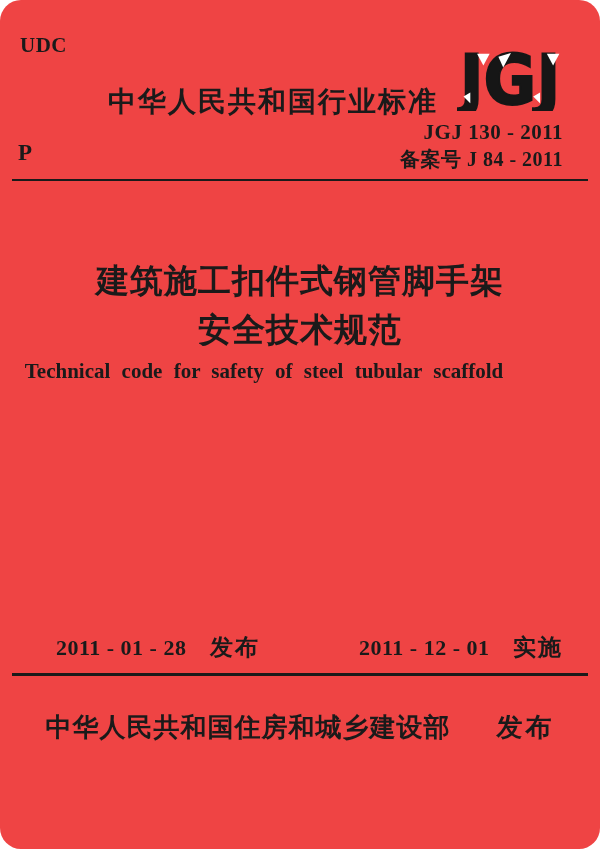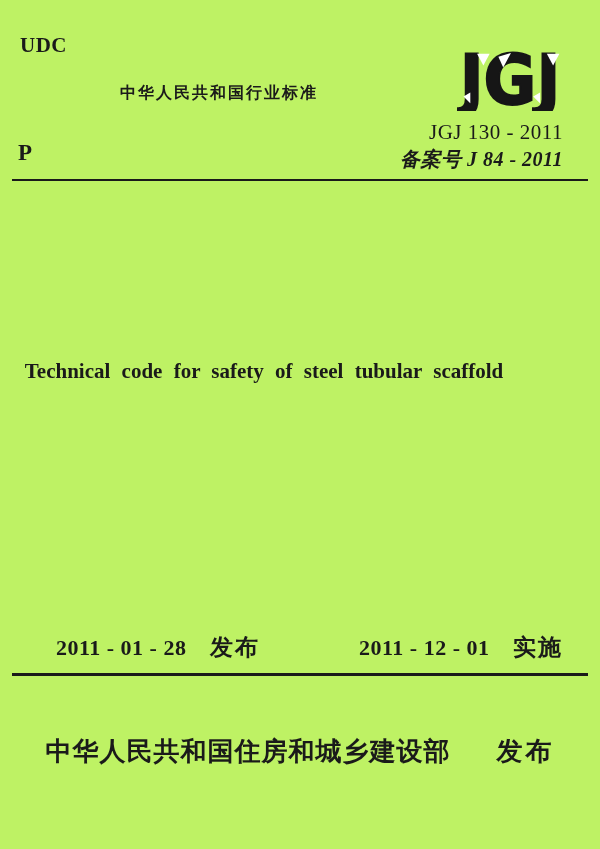--- a/index.html
+++ b/index.html
@@ -4,57 +4,57 @@
 <style>
   html, body {
     margin: 0;
     padding: 0;
     background: #ffffff;
   }
   .page {
     position: relative;
     width: 600px;
     height: 849px;
-    background: #bef264;
+    background: #ef4444;
     color: #1a1a1a;
     font-family: "Liberation Serif", "DejaVu Serif", serif;
     overflow: hidden;
+    border-radius: 21px;
   }
   .abs { position: absolute; }
 
   .udc {
     left: 20px; top: 33px;
     font-size: 21px; font-weight: bold;
     letter-spacing: 0.5px;
   }
   .std-category {
-    left: 120px; top: 83px;
+    left: 108px; top: 83px;
     font-family: "Liberation Sans", "DejaVu Sans", sans-serif;
-    font-size: 16px; font-weight: bold;
+    font-size: 28px; font-weight: bold;
     letter-spacing: 2px;
     white-space: nowrap;
   }
   .logo {
     left: 457px; top: 49px;
     width: 106px; height: 62px;
   }
   .std-code {
     right: 37px; top: 120px;
-    font-size: 21px; font-weight: normal;
+    font-size: 21px; font-weight: bold;
     letter-spacing: 0.5px;
     text-align: right;
     white-space: nowrap;
   }
   .record-no {
     right: 37px; top: 146px;
     font-size: 20px; font-weight: bold;
     letter-spacing: 0.5px;
     text-align: right;
     white-space: nowrap;
-    font-style: italic;
   }
   .class-letter {
     left: 18px; top: 140px;
     font-size: 23px; font-weight: bold;
   }
   .rule-top {
     left: 12px; top: 179px;
     width: 576px; height: 2px;
     background: #1a1a1a;
   }
@@ -90,21 +90,21 @@
     font-family: "Liberation Sans", "DejaVu Sans", sans-serif;
     font-weight: bold;
   }
   .date-label {
     display: inline-block;
     margin-left: 18px;
     font-size: 23px;
     letter-spacing: 2px;
   }
   .publisher-row {
-    left: 0; top: 734px; width: 600px;
+    left: 0; top: 710px; width: 600px;
     text-align: center;
     font-family: "Liberation Sans", "DejaVu Sans", sans-serif;
     font-size: 26px; font-weight: bold;
     letter-spacing: 1px;
     white-space: nowrap;
   }
   .publish-label {
     display: inline-block;
     margin-left: 38px;
     letter-spacing: 3px;
@@ -129,20 +129,24 @@
   </svg>
 
   <div class="abs std-code">JGJ 130 - 2011</div>
 
   <div class="abs record-no">备案号 J 84 - 2011</div>
 
   <div class="abs class-letter">P</div>
 
   <div class="abs rule-top"></div>
 
+  <div class="abs title-cn">
+    <div>建筑施工扣件式钢管脚手架</div>
+    <div>安全技术规范</div>
+  </div>
 
   <div class="abs title-en">
     <div>Technical code for safety of steel tubular scaffold</div>
   </div>
 
   <div class="abs date-row">
     <span class="date-left">
       <span class="date-num">2011 - 01 - 28</span>
       <span class="cjk-bold date-label">发布</span>
     </span>

